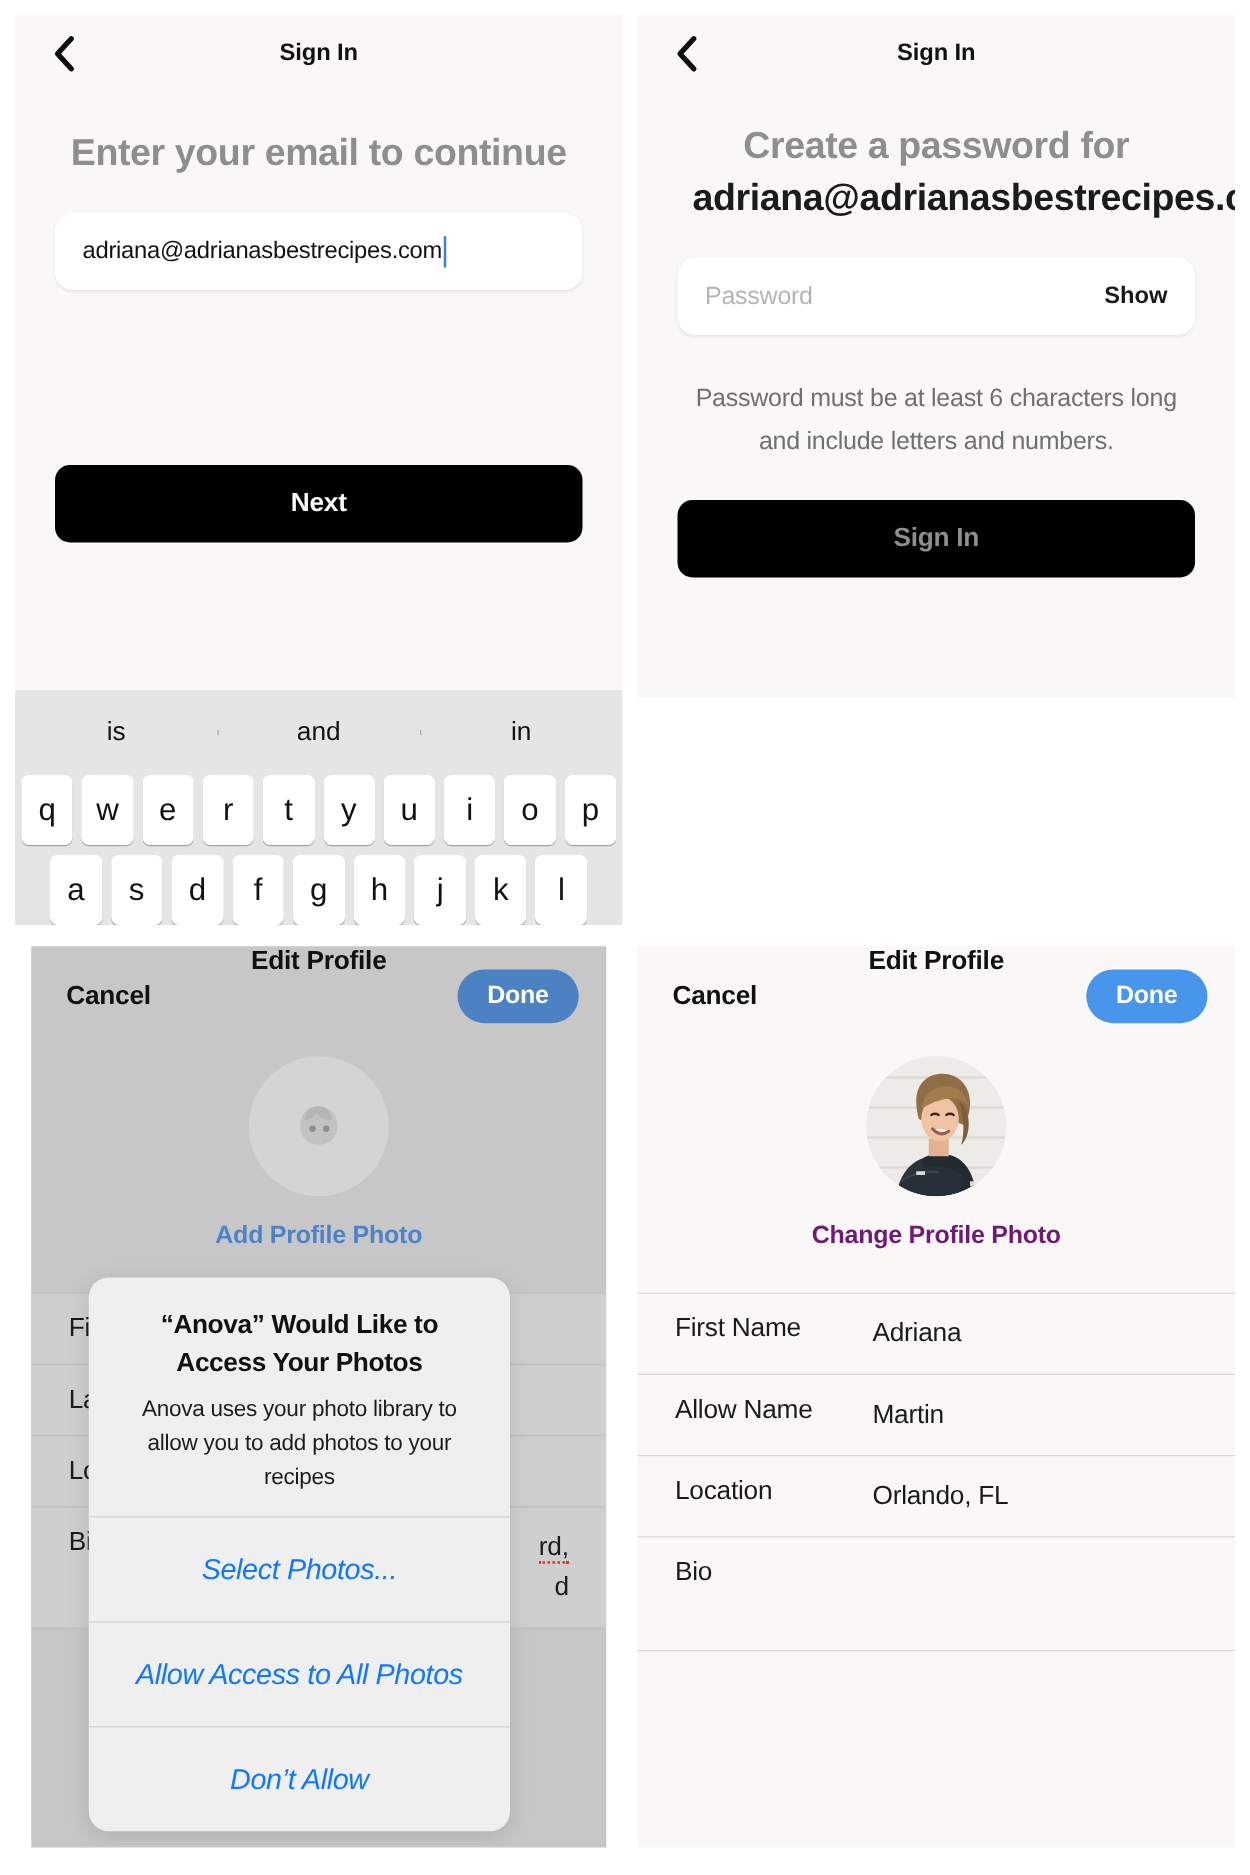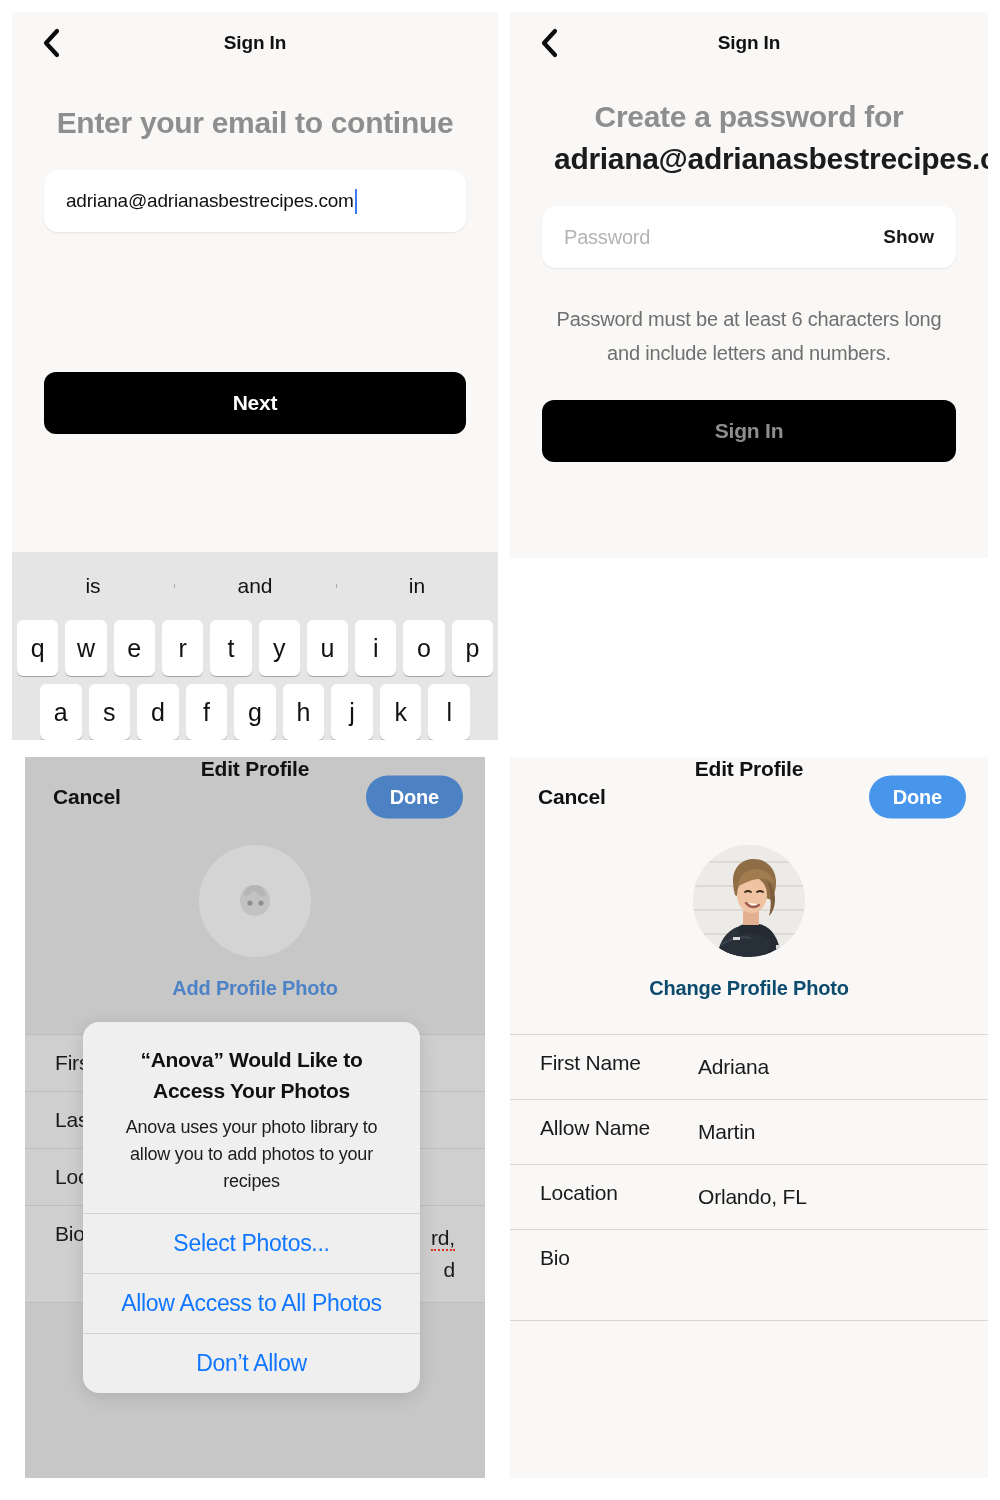--- a/index.html
+++ b/index.html
@@ -158,21 +158,21 @@
   }
   .avatar-photo {
     width: 112px; height: 112px; border-radius: 50%;
     overflow: hidden; position: relative;
     background: #eceae6;
   }
   .photo-link {
     margin-top: 20px;
     font-size: 20px; font-weight: bold; color: #4d83c6; letter-spacing: -0.2px;
   }
-  #panel-profile .photo-link { color: #0c4a6e; }
+  #panel-profile .photo-link { color: #701a75; }
 
   .rows { margin-top: 34px; }
   .rows.tinted { background: #cfcfcf; }
   .frow {
     display: flex; align-items: flex-start;
     padding: 16px 30px 16px 30px;
     border-top: 1px solid #d9d7d4;
     min-height: 56px;
   }
   .frow:last-child { border-bottom: 1px solid #d9d7d4; }
@@ -186,41 +186,41 @@
   .spell {
     border-bottom: 2px dotted #e03020;
   }
   
   #panel-perm .frow { border-top-color: #bdbdbd; }
   #panel-perm .frow:last-child { border-bottom-color: #bdbdbd; }
 
   
   .alert {
     position: absolute;
-    left: 58px; top: 265px;
+    left: 46px; top: 265px;
     width: 337px;
     background: #efefef;
     border-radius: 16px;
     overflow: hidden;
     box-shadow: 0 4px 18px rgba(0,0,0,0.12);
   }
   .alert-body { padding: 22px 22px 18px 22px; text-align: center; }
   .alert-title {
     font-size: 21px; font-weight: bold; color: #111; line-height: 31px;
     letter-spacing: -0.3px;
   }
   .alert-msg {
     margin-top: 8px;
     font-size: 18px; color: #1c1c1c; line-height: 27px; letter-spacing: -0.2px;
   }
   .alert-action {
     border-top: 1px solid #d2d2d2;
     text-align: center;
-    padding: 16px 0;
-    font-size: 23px; color: #1177ff; letter-spacing: -0.3px;
+    padding: 28px 0;
+    font-size: 23px; color: #1177ff; letter-spacing: -0.3px; font-style: italic;
   }
 </style>
 </head>
 <body>
 
 <div class="sheet">
 
   <div class="panel" id="panel-email">
 
     <div class="navbar">

